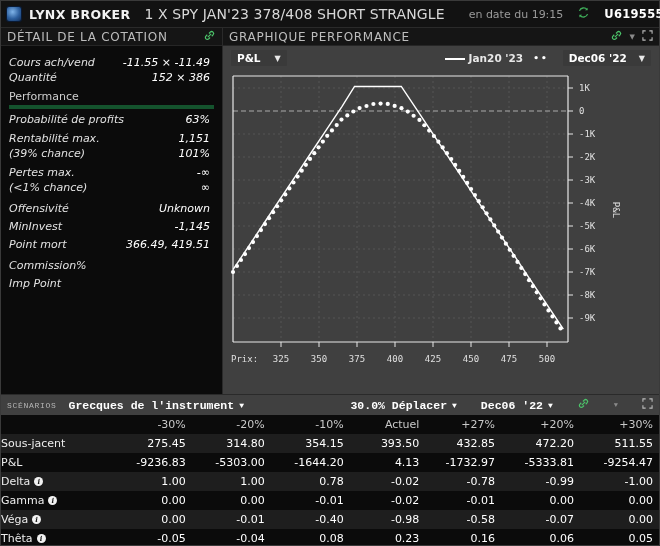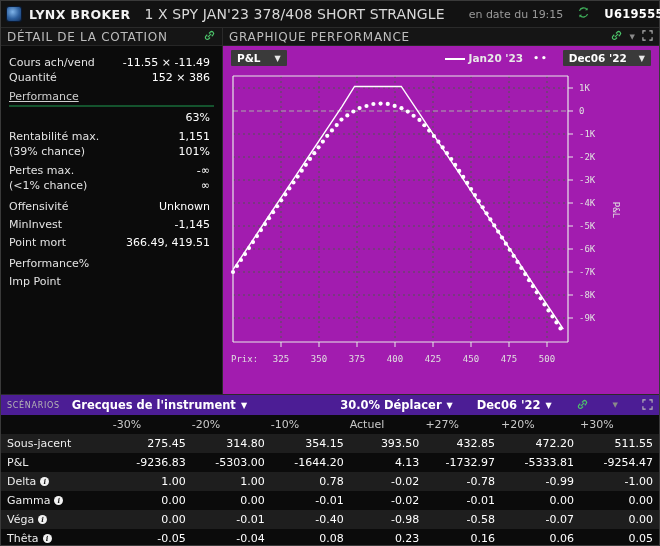--- a/index.html
+++ b/index.html
@@ -41,49 +41,49 @@
   .left{width:222px;box-sizing:border-box;border-right:1px solid #2a2a2a;
         background:#0b0b0b;display:flex;flex-direction:column;}
   .left-in{padding:6px 8px 0 8px;flex:1;}
   .drow{display:flex;align-items:center;height:15px;font-size:11px;}
   .dlabel{flex:none;color:#e2e2e2;white-space:nowrap;}
   .dval{margin-left:auto;text-align:right;color:#ffffff;white-space:nowrap;padding-right:4px;}
   .hl{position:relative;}
   .band{position:absolute;left:0;right:0;top:0;bottom:0;z-index:0;}
   .drow>*{position:relative;z-index:1;}
   .sect{font-size:11px;color:#cfcfcf;margin:5px 0 1px 0;
-        border-bottom:2px solid #14532d;padding-bottom:2px;text-decoration:underline;}
-  .grp{margin-top:3px;}
+        border-bottom:4px solid #14532d;padding-bottom:2px;}
+  .grp{margin-top:3px;font-style:italic;}
 
   
-  .right{flex:1;display:flex;flex-direction:column;background:#a21caf;}
+  .right{flex:1;display:flex;flex-direction:column;background:#404040;}
   .chart-ctl{height:24px;display:flex;align-items:center;padding:0 8px;box-sizing:border-box;}
   .dd{background:#3a3a3a;color:#fff;font-size:10.5px;font-weight:bold;
       padding:2px 6px;display:inline-flex;align-items:center;gap:14px;border-radius:1px;}
   .dd .cv{font-size:8px;color:#e9e9e9;}
   .legend{margin-left:auto;display:flex;align-items:center;gap:10px;font-size:10.5px;font-weight:bold;}
   .lg-line{display:inline-block;width:20px;height:2px;background:#fff;vertical-align:middle;margin-right:4px;}
   .lg-dots{display:inline-block;margin-right:4px;letter-spacing:2px;font-size:9px;color:#fff;}
   .plotwrap{flex:1;position:relative;}
   svg.plot{display:block;}
   .axlabel{font-size:9px;fill:#e0e0e0;font-family:"DejaVu Sans Mono","Liberation Mono",monospace;}
   .axtitle{font-size:9px;fill:#e0e0e0;font-family:"DejaVu Sans Mono","Liberation Mono",monospace;}
 
   
   .scen{border-top:1px solid #2a2a2a;}
-  .scen-hd{height:20px;background:#4c1d95;display:flex;align-items:center;
-           padding:0 6px;box-sizing:border-box;}
+  .scen-hd{height:20px;background:#404040;display:flex;align-items:center;
+           padding:0 6px;box-sizing:border-box;font-family:Liberation Mono, monospace;}
   .scen-hd .tag{font-size:8px;letter-spacing:.7px;color:#b5b5b5;text-transform:uppercase;margin-right:12px;}
   .scen-hd .sel{font-size:11.5px;font-weight:bold;color:#ffffff;display:inline-flex;align-items:center;gap:5px;}
   .scen-hd .sel .cv{font-size:8px;}
   .scen-right{margin-left:auto;display:flex;align-items:center;gap:24px;}
   table.greeks{width:100%;border-collapse:collapse;table-layout:fixed;}
   table.greeks th,table.greeks td{font-size:11px;padding:1px 6px 1px 0;height:17px;font-weight:normal;}
-  table.greeks th{color:#c9c9c9;text-align:left;}
-  table.greeks th.rh,table.greeks td.rh{text-align:left;color:#ededed;padding-left:6px;}
+  table.greeks th{color:#c9c9c9;text-align:right;}
+  table.greeks th.rh,table.greeks td.rh{text-align:left;color:#ededed;}
   table.greeks td{text-align:right;color:#ffffff;}
   tr.alt{background:#1e1e1e;}
   .info{display:inline-block;width:9px;height:9px;border-radius:50%;background:#f2f2f2;
         color:#1a1a1a;font-size:7px;font-weight:bold;line-height:9px;text-align:center;
         margin-left:4px;vertical-align:1px;font-style:italic;font-family:"DejaVu Serif",serif;}
 </style>
 </head>
 <body>
 
 <div class="app">
@@ -145,20 +145,21 @@
             <span class="dlabel">Quantité</span>
             <span class="dval">152 × 386</span>
           </div>
         </div>
 
         <div class="sect">Performance</div>
 
         <div class="grp">
           <div class="drow hl">
             <div class="band" style="left:62%;background:#0a0c33;"></div>
+            <span class="dlabel">Probabilité de profits</span>
             <span class="dval">63%</span>
           </div>
           <div style="height:4px"></div>
           <div class="drow hl">
             <div class="band" style="left:50%;background:#0b4512;"></div>
             <span class="dlabel">Rentabilité max.</span>
             <span class="dval">1,151</span>
           </div>
           <div class="drow hl">
             <div class="band" style="left:50%;background:#0b4512;"></div>
@@ -189,21 +190,21 @@
             <span class="dval">-1,145</span>
           </div>
           <div style="height:3px"></div>
           <div class="drow">
             <span class="dlabel">Point mort</span>
             <span class="dval">366.49, 419.51</span>
           </div>
           <div style="height:3px"></div>
           <div style="height:3px"></div>
           <div class="drow">
-            <span class="dlabel">Performance%</span>
+            <span class="dlabel">Commission%</span>
             <span class="dval"></span>
           </div>
           <div style="height:3px"></div>
           <div class="drow">
             <span class="dlabel">Imp Point</span>
             <span class="dval"></span>
           </div>
         </div>
 
       </div>

